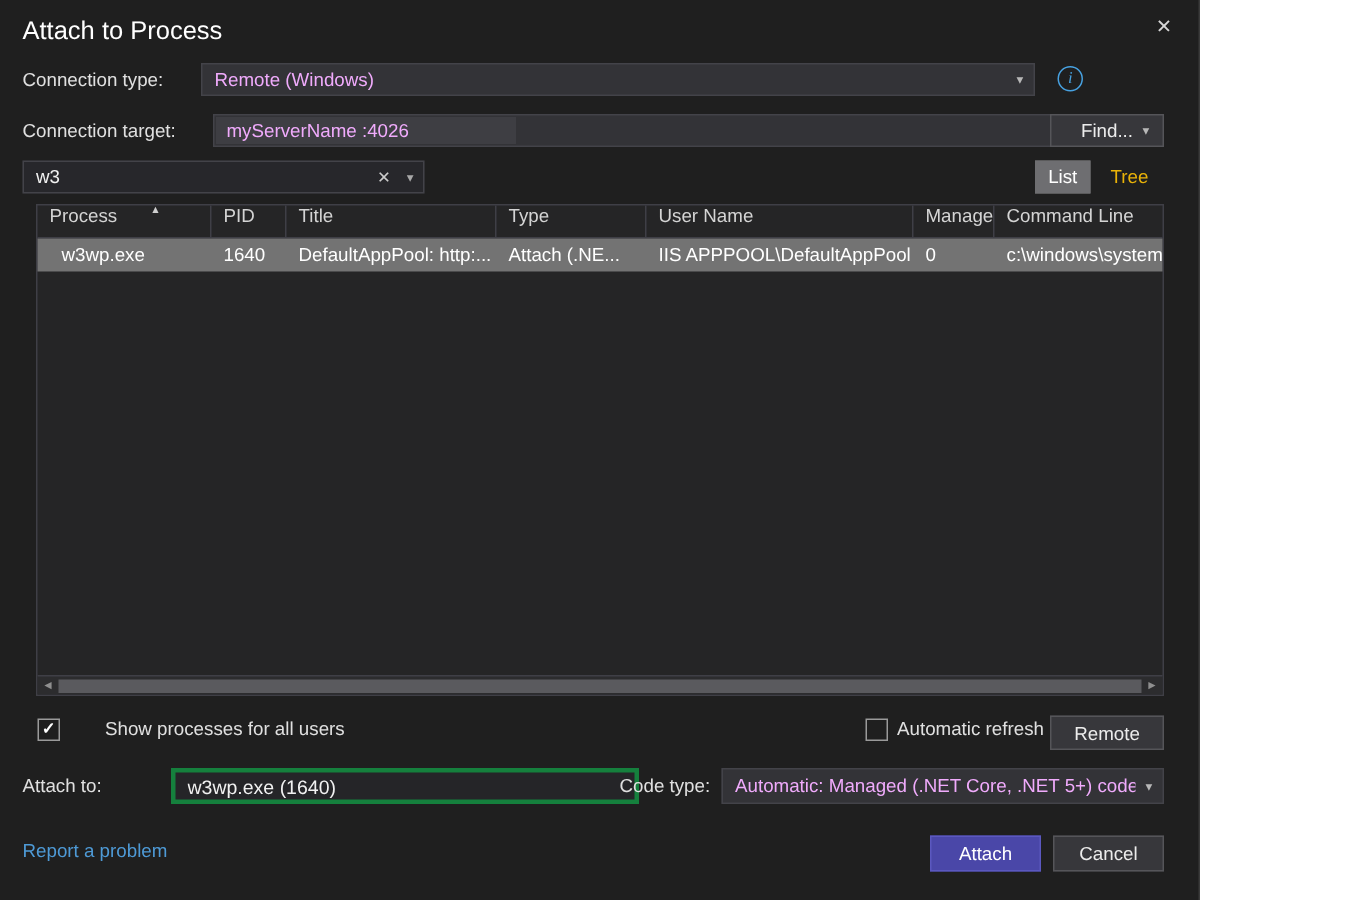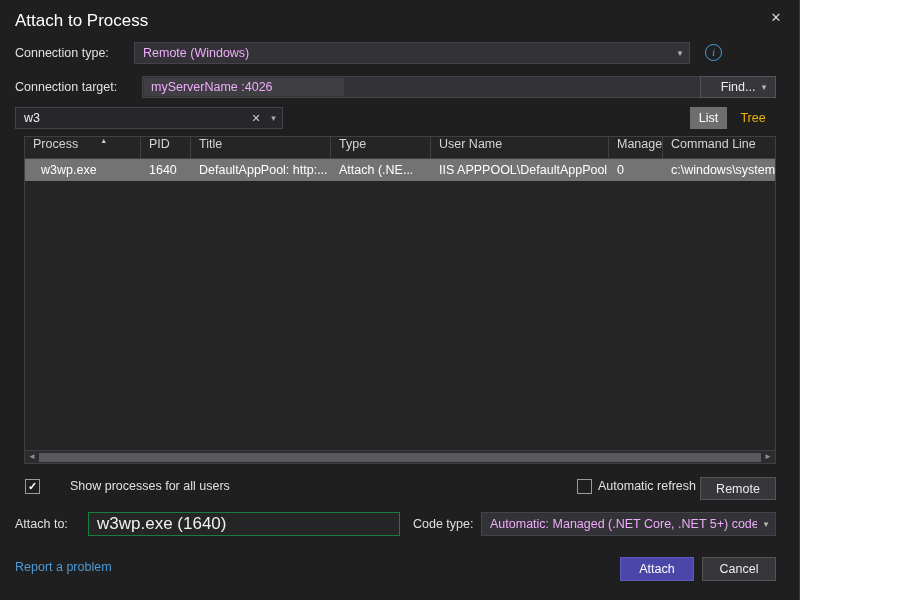--- a/index.html
+++ b/index.html
@@ -65,22 +65,22 @@
   .hscroll { position:absolute; left:0; right:0; bottom:0; height:13px; background:#2c2c2e;
     display:flex; align-items:center; border-top:1px solid #3f3f46; }
   .scroll-arrow { width:14px; text-align:center; color:#8f8f8f; font-size:8px; line-height:12px; }
   .scroll-thumb { flex:1; height:9px; background:#5a5a5e; }
 
   .chk { position:absolute; width:15px; height:15px; border:1px solid #9a9a9a; background:#1f1f1f;
     color:#ffffff; font-size:11px; line-height:13px; text-align:center; font-weight:bold; }
   .chk-all  { left:25px;  top:479px; }
   .chk-auto { left:577px; top:479px; }
 
-  .txtbox { position:absolute; background:#252528; border:1px solid #15803d; color:#f1f1f1;
-    padding:0 8px; font-size:17px; font-family:"Liberation Sans", sans-serif; outline:none; }
+  .txtbox { position:absolute; background:#252528; border:3px solid #15803d; color:#f1f1f1;
+    padding:0 8px; font-size:13px; font-family:"Liberation Sans", sans-serif; outline:none;margin-left:26px; }
   .txt-attach { left:88px; top:512px; width:312px; height:24px; }
 
   .link { position:absolute; left:15px; top:560px; color:#4e9ad6; cursor:default; }
 </style>
 </head>
 <body>
 
 <div class="dialog">
 
   <span class="title">Attach to Process</span>

